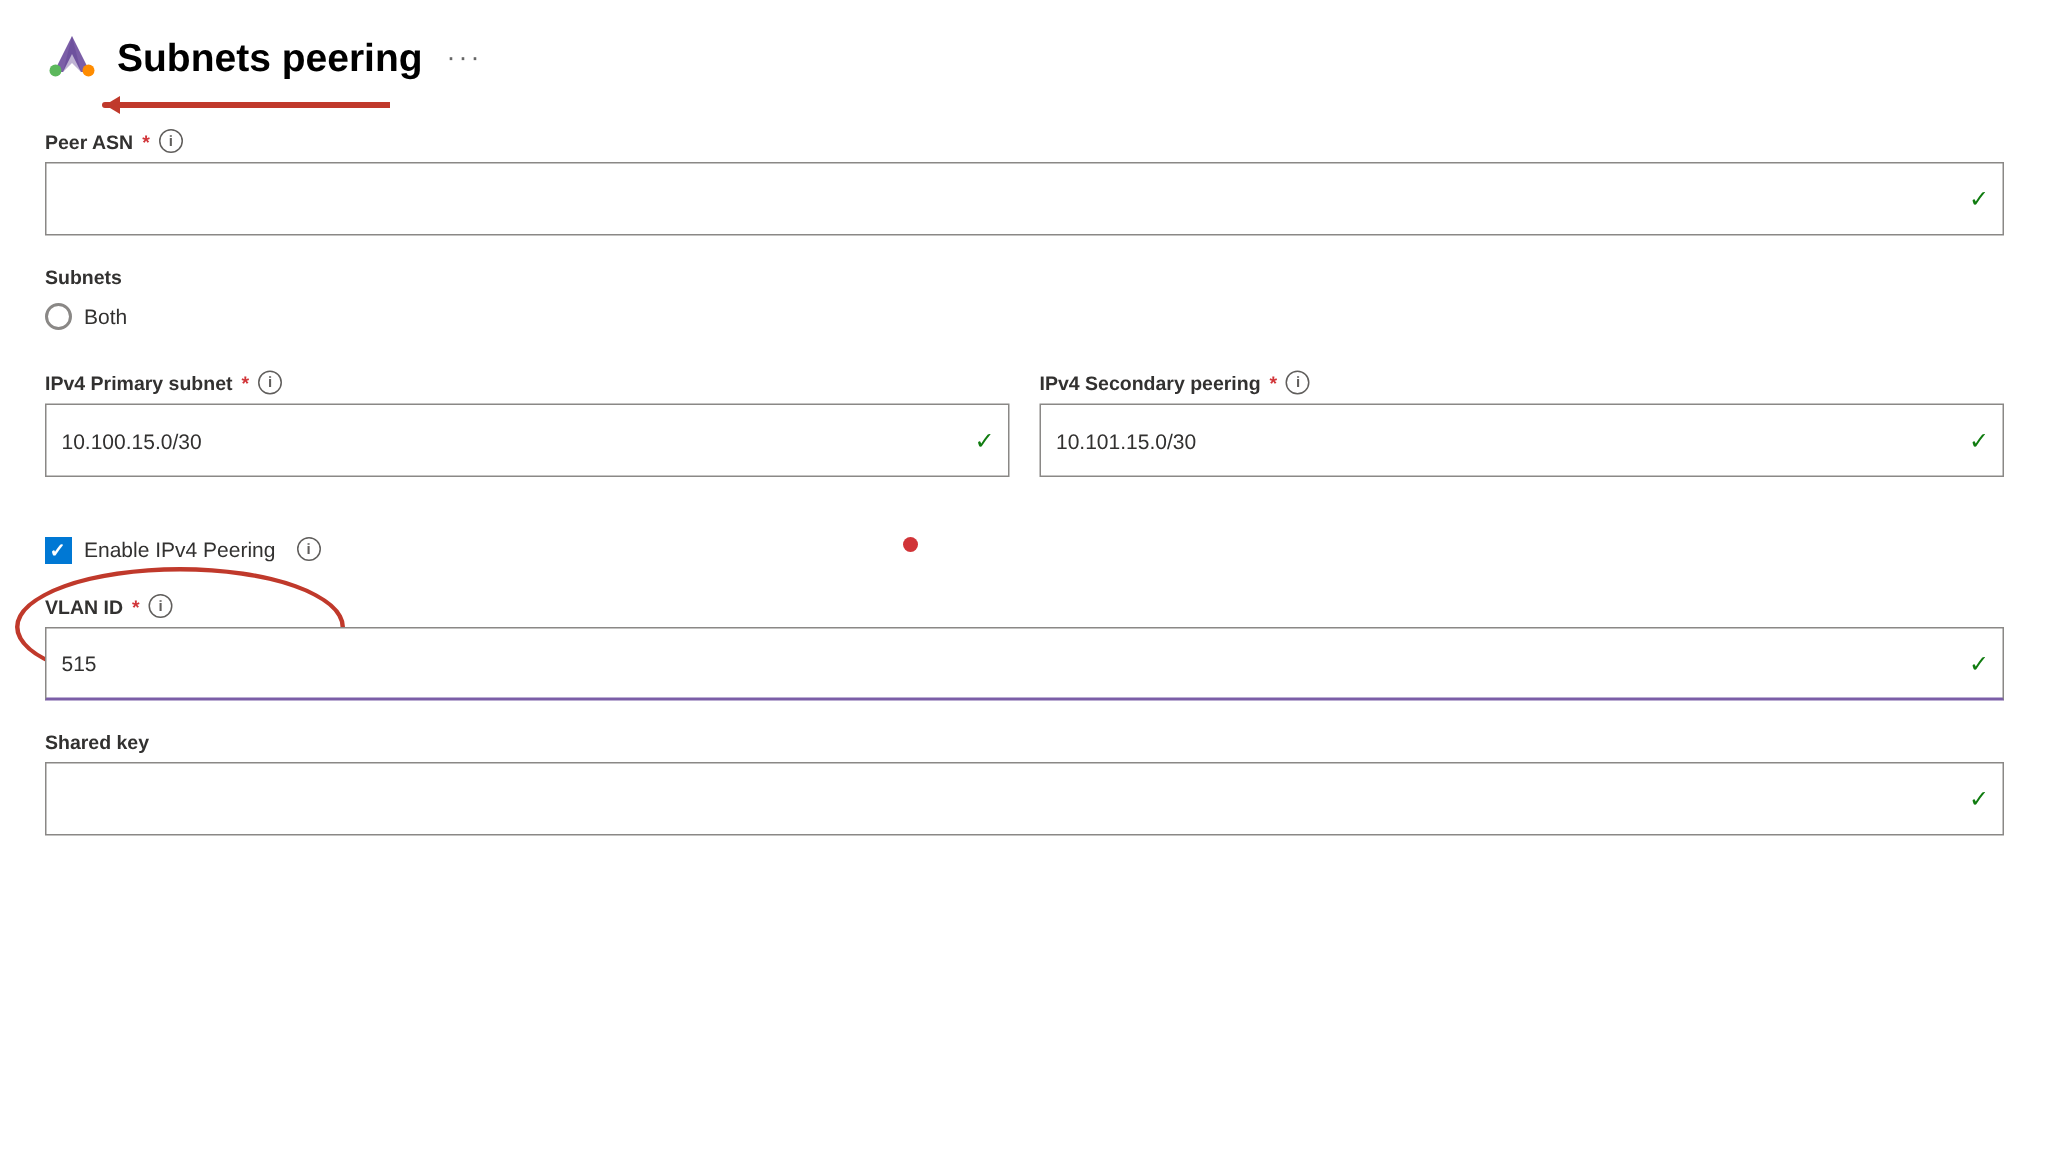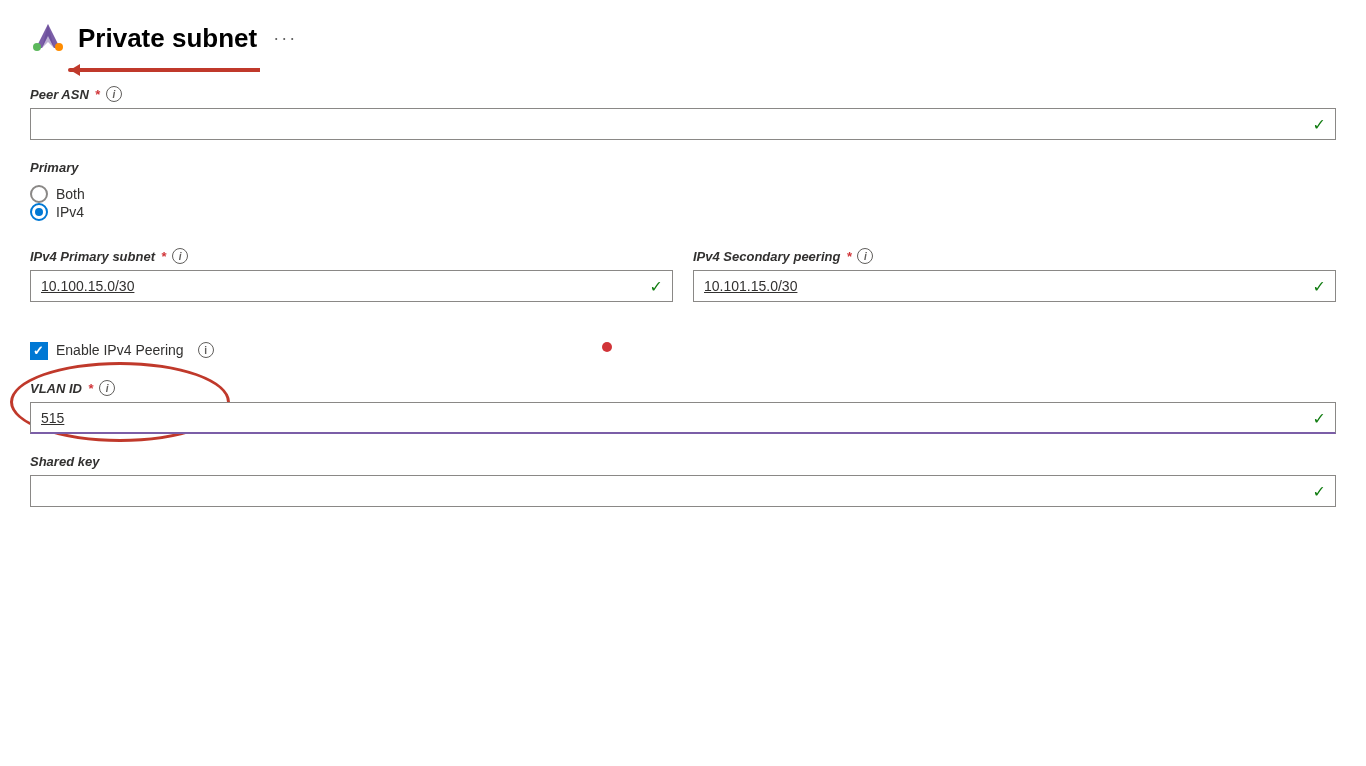--- a/index.html
+++ b/index.html
@@ -48,49 +48,47 @@
     }
 
     .field-label {
       display: flex;
       align-items: center;
       gap: 6px;
       font-size: 13px;
       font-weight: 600;
       color: #323130;
       margin-bottom: 6px;
-      font-style: italic;
     }
     .required-star {
       color: #d13438;
     }
     .info-icon {
       display: inline-flex;
       align-items: center;
       justify-content: center;
       width: 16px;
       height: 16px;
       border-radius: 50%;
       border: 1.5px solid #605e5c;
       font-size: 10px;
       color: #605e5c;
       cursor: pointer;
       font-weight: 600;
     }
 
     .text-input {
       width: 100%;
-      height: 32px;
+      height: 49px;
       border: 1px solid #8a8886;
       padding: 0 36px 0 10px;
       font-size: 14px;
       color: #323130;
       outline: none;
       position: relative;
-      text-decoration: underline;
     }
     .input-wrapper {
       position: relative;
       display: flex;
       align-items: center;
     }
     .input-checkmark {
       position: absolute;
       right: 10px;
       color: #107c10;
@@ -239,21 +237,21 @@
 
 <div class="header">
 
   <svg class="azure-logo" viewBox="0 0 36 36" xmlns="http://www.w3.org/2000/svg">
     <polygon points="18,4 6,28 12,28 18,16 24,28 30,28" fill="#7b5ea7" stroke="none"></polygon>
     <polygon points="18,4 12,28 18,22 24,28" fill="#5c3e91" stroke="none" opacity="0.4"></polygon>
     <circle cx="7" cy="27" r="4" fill="#5cb85c"></circle>
     <circle cx="29" cy="27" r="4" fill="#ff8c00"></circle>
   </svg>
 
-  <h1 class="page-title">Private subnet</h1>
+  <h1 class="page-title">Subnets peering</h1>
   <span class="more-options">···</span>
 
   <svg width="200" height="30" style="position:absolute; top:40px; left:30px;">
     <line x1="10" y1="10" x2="200" y2="10" stroke="#c0392b" stroke-width="4" stroke-linecap="round"></line>
     <polygon points="10,10 20,4 20,16" fill="#c0392b"></polygon>
   </svg>
 </div>
 
 <div class="form-container">
 
@@ -264,29 +262,25 @@
       <span class="info-icon">i</span>
     </div>
     <div class="input-wrapper">
       <div class="peer-asn-annotation"></div>
       <input type="text" class="text-input peer-asn-input" value="" style="">
       <span class="input-checkmark">✓</span>
     </div>
   </div>
 
   <div class="field-group">
-    <div class="subnets-label field-label">Primary</div>
+    <div class="subnets-label field-label">Subnets</div>
     <div class="radio-group">
       <label class="radio-item">
         <input type="radio" class="radio-input" name="subnets" style="">
         <span class="radio-label">Both</span>
-      </label>
-      <label class="radio-item">
-        <input type="radio" class="radio-input" name="subnets" checked="" style="">
-        <span class="radio-label">IPv4</span>
       </label>
     </div>
   </div>
 
   <div class="two-col">
     <div class="field-group">
       <div class="field-label">
         <span>IPv4 Primary subnet</span>
         <span class="required-star">*</span>
         <span class="info-icon">i</span>

